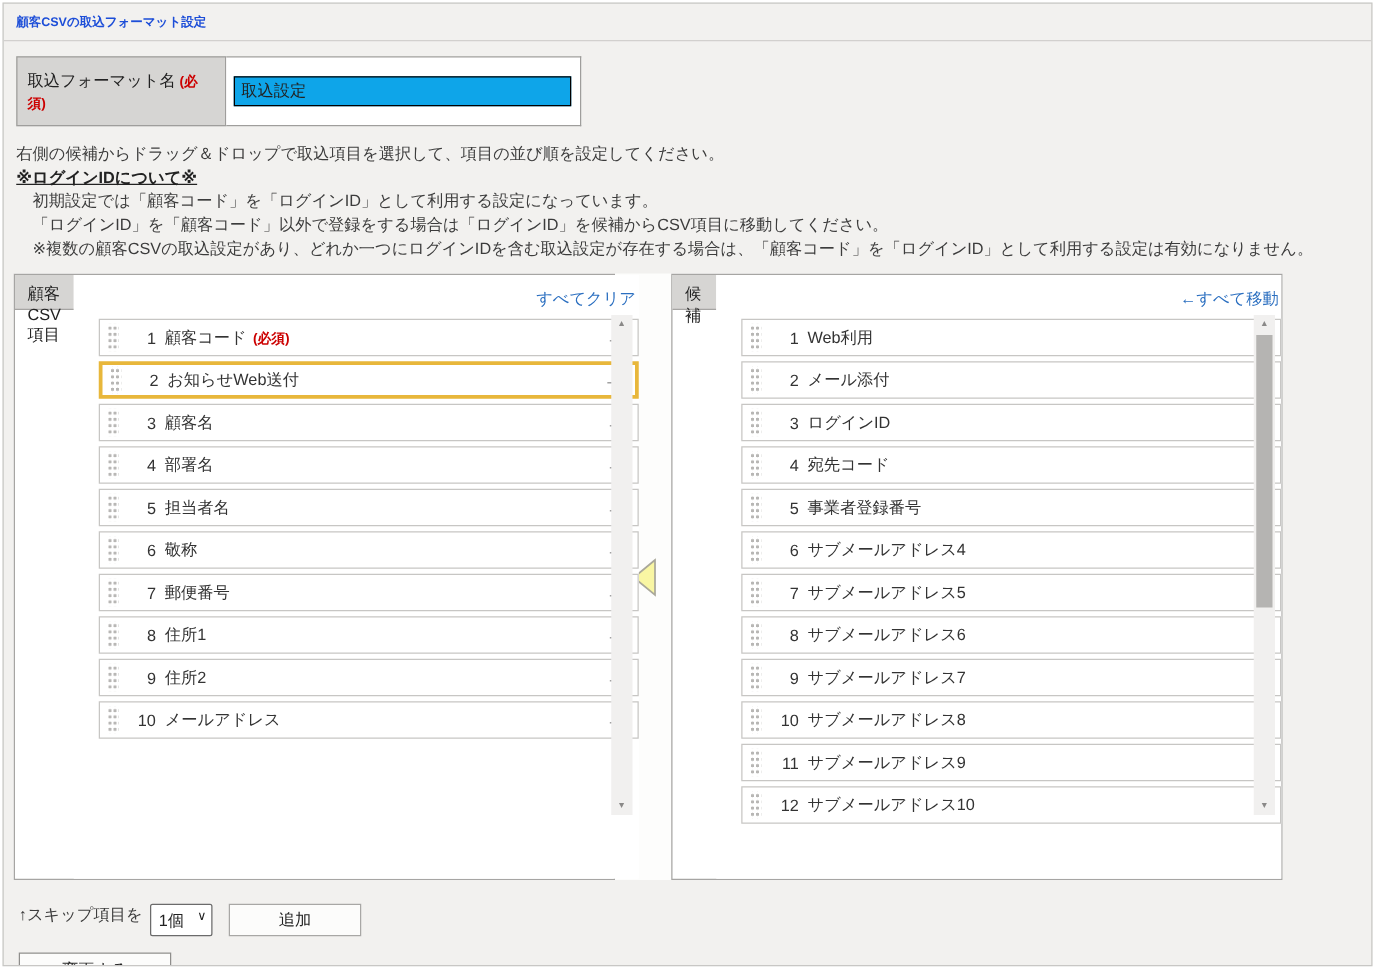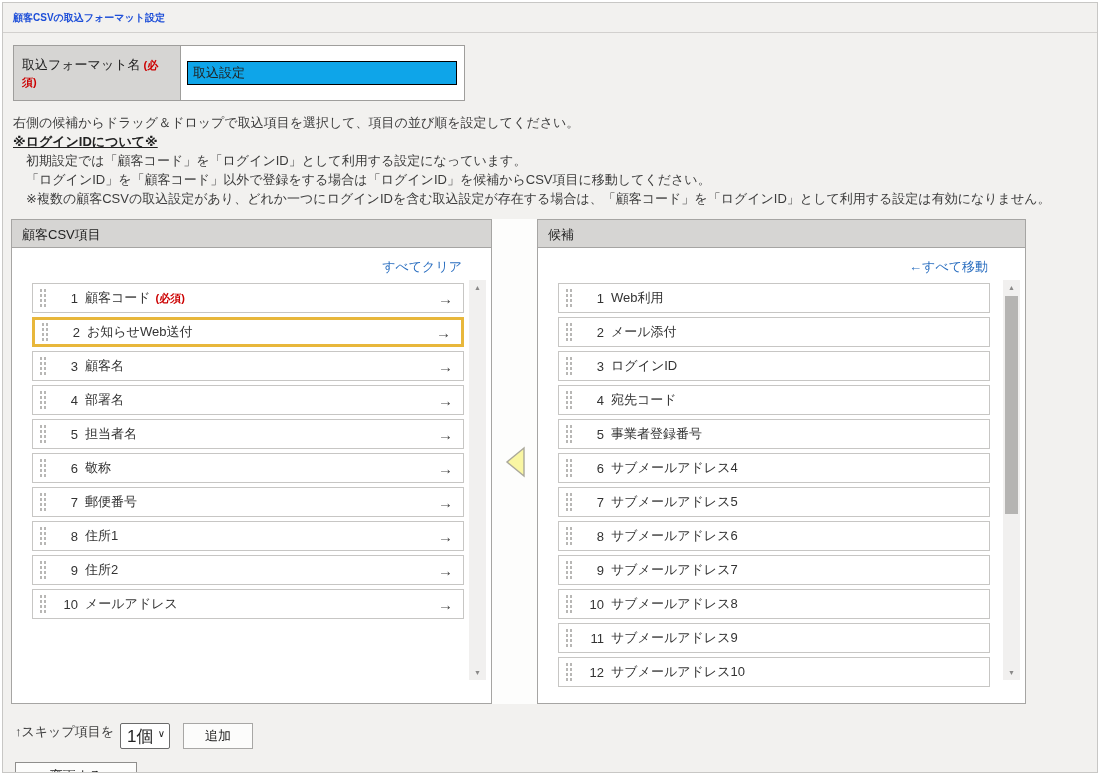--- a/index.html
+++ b/index.html
@@ -27,21 +27,21 @@
   .format-input {
     width:270px; height:24px; border:1px solid #000000; padding:2px 5px;
     font-size:13px; font-family:inherit; background:#0ea5e9; color:#222;
   }
   
   .instructions { margin:12px 0 0 10px; line-height:19px; color:#3c3c3c; }
   .instructions .heading { font-weight:bold; text-decoration:underline; color:#222; }
   .instructions .indent { padding-left:13px; }
   
   .panels-wrap { display:flex; width:fit-content; margin:11px 0 0 8px; background:#ffffff; }
-  .panel { width:481px; height:485px; border:1px solid #a6a5a3; display:flex; flex-direction:column; background:#fff; }
+  .panel { width:481px; height:485px; border:1px solid #a6a5a3; display:flex; flex-direction:row; background:#fff; }
   .panel.right { width:489px; }
   .panel-header {
     background:#d6d5d3; border-bottom:1px solid #a6a5a3; padding:6px 10px;
     font-size:13px; color:#222; height:28px;
   }
   .panel-body { position:relative; flex:1; background:#ffffff; padding:10px 0 0 20px; }
   .link-row { width:432px; text-align:right; padding-right:2px; height:22px; }
   .panel-link { color:#2b6fc0; font-size:13px; text-decoration:none; cursor:pointer; }
   .list { width:432px; margin-top:3px; }
   .row {
@@ -68,29 +68,29 @@
   .sbtn.up { top:0; } .sbtn.down { bottom:0; }
   .sthumb { position:absolute; left:2px; width:13px; background:#b5b4b2; cursor:pointer; }
   
   .gap { width:45px; display:flex; align-items:center; justify-content:center; background:#fdfdfc; }
   
   .skip-row { margin:19px 0 0 12px; display:flex; }
   .skip-label { color:#3c3c3c; }
   .select-wrap { position:relative; margin-left:6px; }
   .skip-select {
     width:50px; height:26px; border:1px solid #6b6b6b; background:#fff;
-    font-size:17px; font-family:inherit; color:#222; appearance:none;
+    font-size:13px; font-family:inherit; color:#222; appearance:none;
     -webkit-appearance:none; padding:0 16px 0 6px; border-radius:2px;
   }
   .chevron { position:absolute; right:5px; top:5px; font-size:10px; color:#222; pointer-events:none; }
   .btn {
     height:26px; background:#fcfcfb; border:1px solid #a8a7a5; color:#222;
     font-size:13px; font-family:inherit; cursor:pointer;
   }
-  .add-btn { width:70px; margin-left:13px; }
+  .add-btn { width:106px; margin-left:13px; }
   .submit-row { margin:13px 0 0 12px; }
   .submit-btn { width:122px; height:27px; border-color:#8f8e8c; }
 </style>
 </head>
 <body>
 
 <div class="page">
 
   <div class="page-title">顧客CSVの取込フォーマット設定</div>
 

